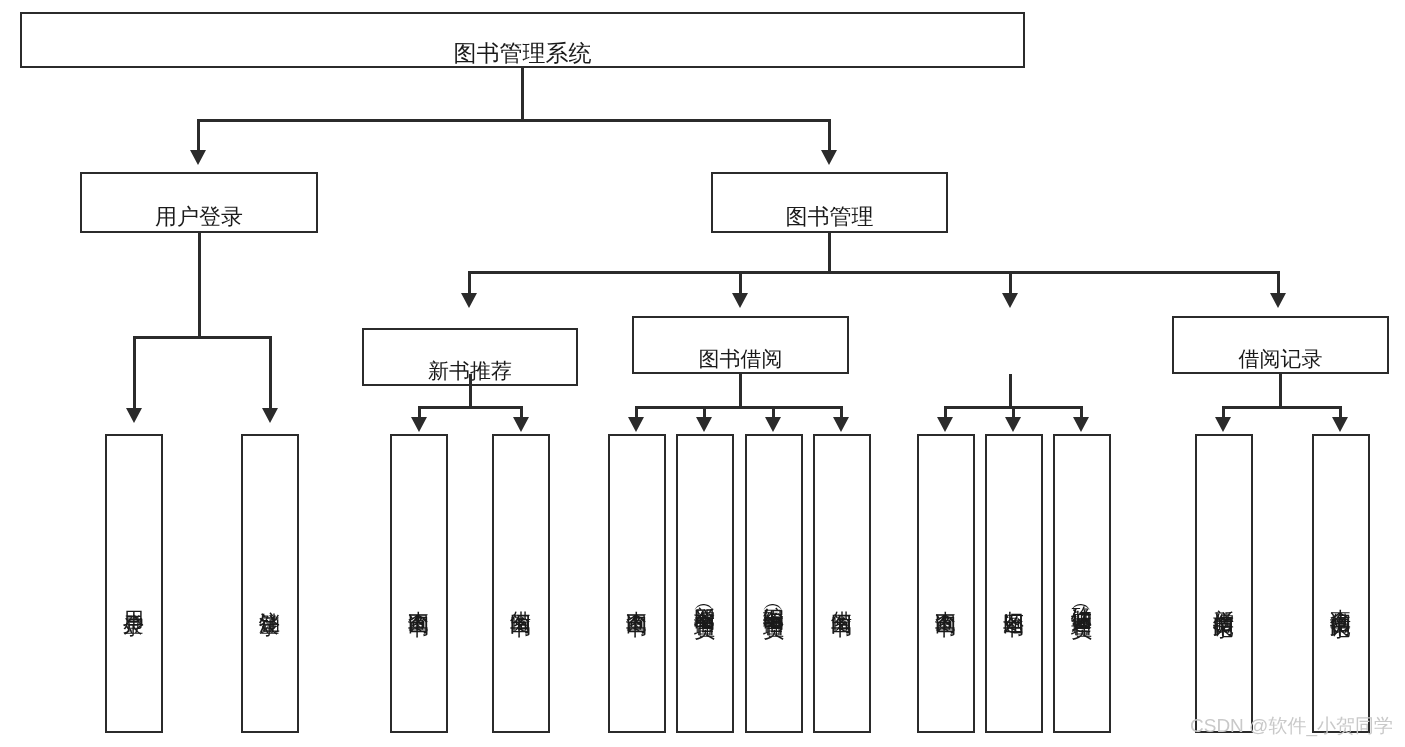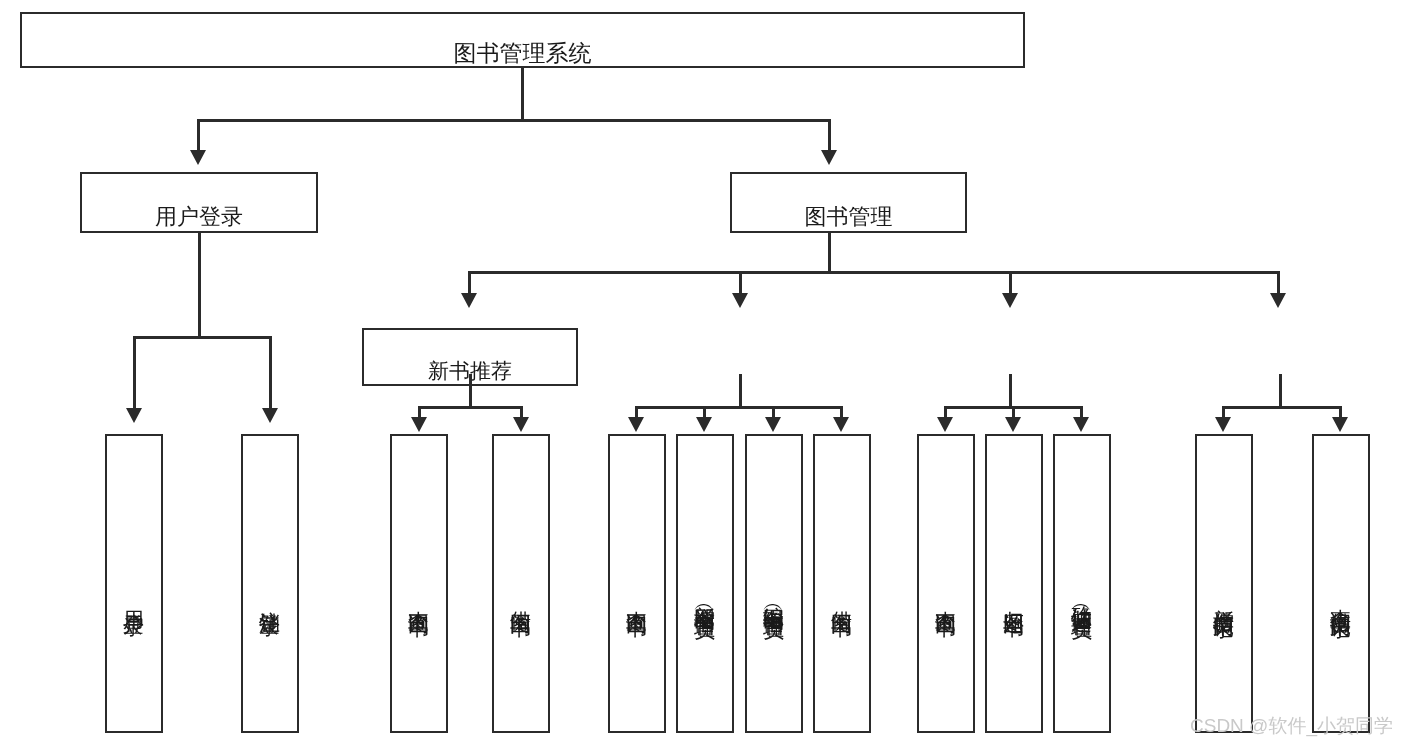--- a/index.html
+++ b/index.html
@@ -94,21 +94,21 @@
   <div class="edge edge-v" style="left:197px; top:119px; width:3px; height:34px;"></div>
   <div class="arrow" style="left:190px; top:150px;"></div>
 
   <div class="edge edge-v" style="left:828px; top:119px; width:3px; height:34px;"></div>
   <div class="arrow" style="left:821px; top:150px;"></div>
 
   <div class="node level2" style="left:80px; top:172px; width:238px; height:61px;">
     <span class="node-label">用户登录</span>
   </div>
 
-  <div class="node level2" style="left:730px; top:172px; width:237px; height:61px;">
+  <div class="node level2" style="left:711px; top:172px; width:237px; height:61px;">
     <span class="node-label">图书管理</span>
   </div>
 
   <div class="edge edge-v" style="left:198px; top:233px; width:3px; height:103px;"></div>
   <div class="edge edge-h" style="left:133px; top:336px; width:139px; height:3px;"></div>
   <div class="edge edge-v" style="left:133px; top:336px; width:3px; height:75px;"></div>
   <div class="arrow" style="left:126px; top:408px;"></div>
   <div class="edge edge-v" style="left:269px; top:336px; width:3px; height:75px;"></div>
   <div class="arrow" style="left:262px; top:408px;"></div>
 
@@ -119,20 +119,26 @@
   <div class="edge edge-v" style="left:739px; top:271px; width:3px; height:25px;"></div>
   <div class="arrow" style="left:732px; top:293px;"></div>
   <div class="edge edge-v" style="left:1009px; top:271px; width:3px; height:25px;"></div>
   <div class="arrow" style="left:1002px; top:293px;"></div>
   <div class="edge edge-v" style="left:1277px; top:271px; width:3px; height:25px;"></div>
   <div class="arrow" style="left:1270px; top:293px;"></div>
 
   <div class="node level3" style="left:362px; top:328px; width:216px; height:58px;">
     <span class="node-label">新书推荐</span>
   </div>
+  <div class="node level3" style="left:632px; top:316px; width:217px; height:58px;">
+    <span class="node-label">图书借阅</span>
+  </div>
+  <div class="node level3" style="left:1172px; top:316px; width:217px; height:58px;">
+    <span class="node-label">借阅记录</span>
+  </div>
 
   <div class="edge edge-v" style="left:469px; top:374px; width:3px; height:32px;"></div>
   <div class="edge edge-h" style="left:418px; top:406px; width:105px; height:3px;"></div>
   <div class="edge edge-v" style="left:418px; top:406px; width:3px; height:14px;"></div>
   <div class="arrow" style="left:411px; top:417px;"></div>
   <div class="edge edge-v" style="left:520px; top:406px; width:3px; height:14px;"></div>
   <div class="arrow" style="left:513px; top:417px;"></div>
 
   <div class="edge edge-v" style="left:739px; top:374px; width:3px; height:32px;"></div>
   <div class="edge edge-h" style="left:635px; top:406px; width:207px; height:3px;"></div>

